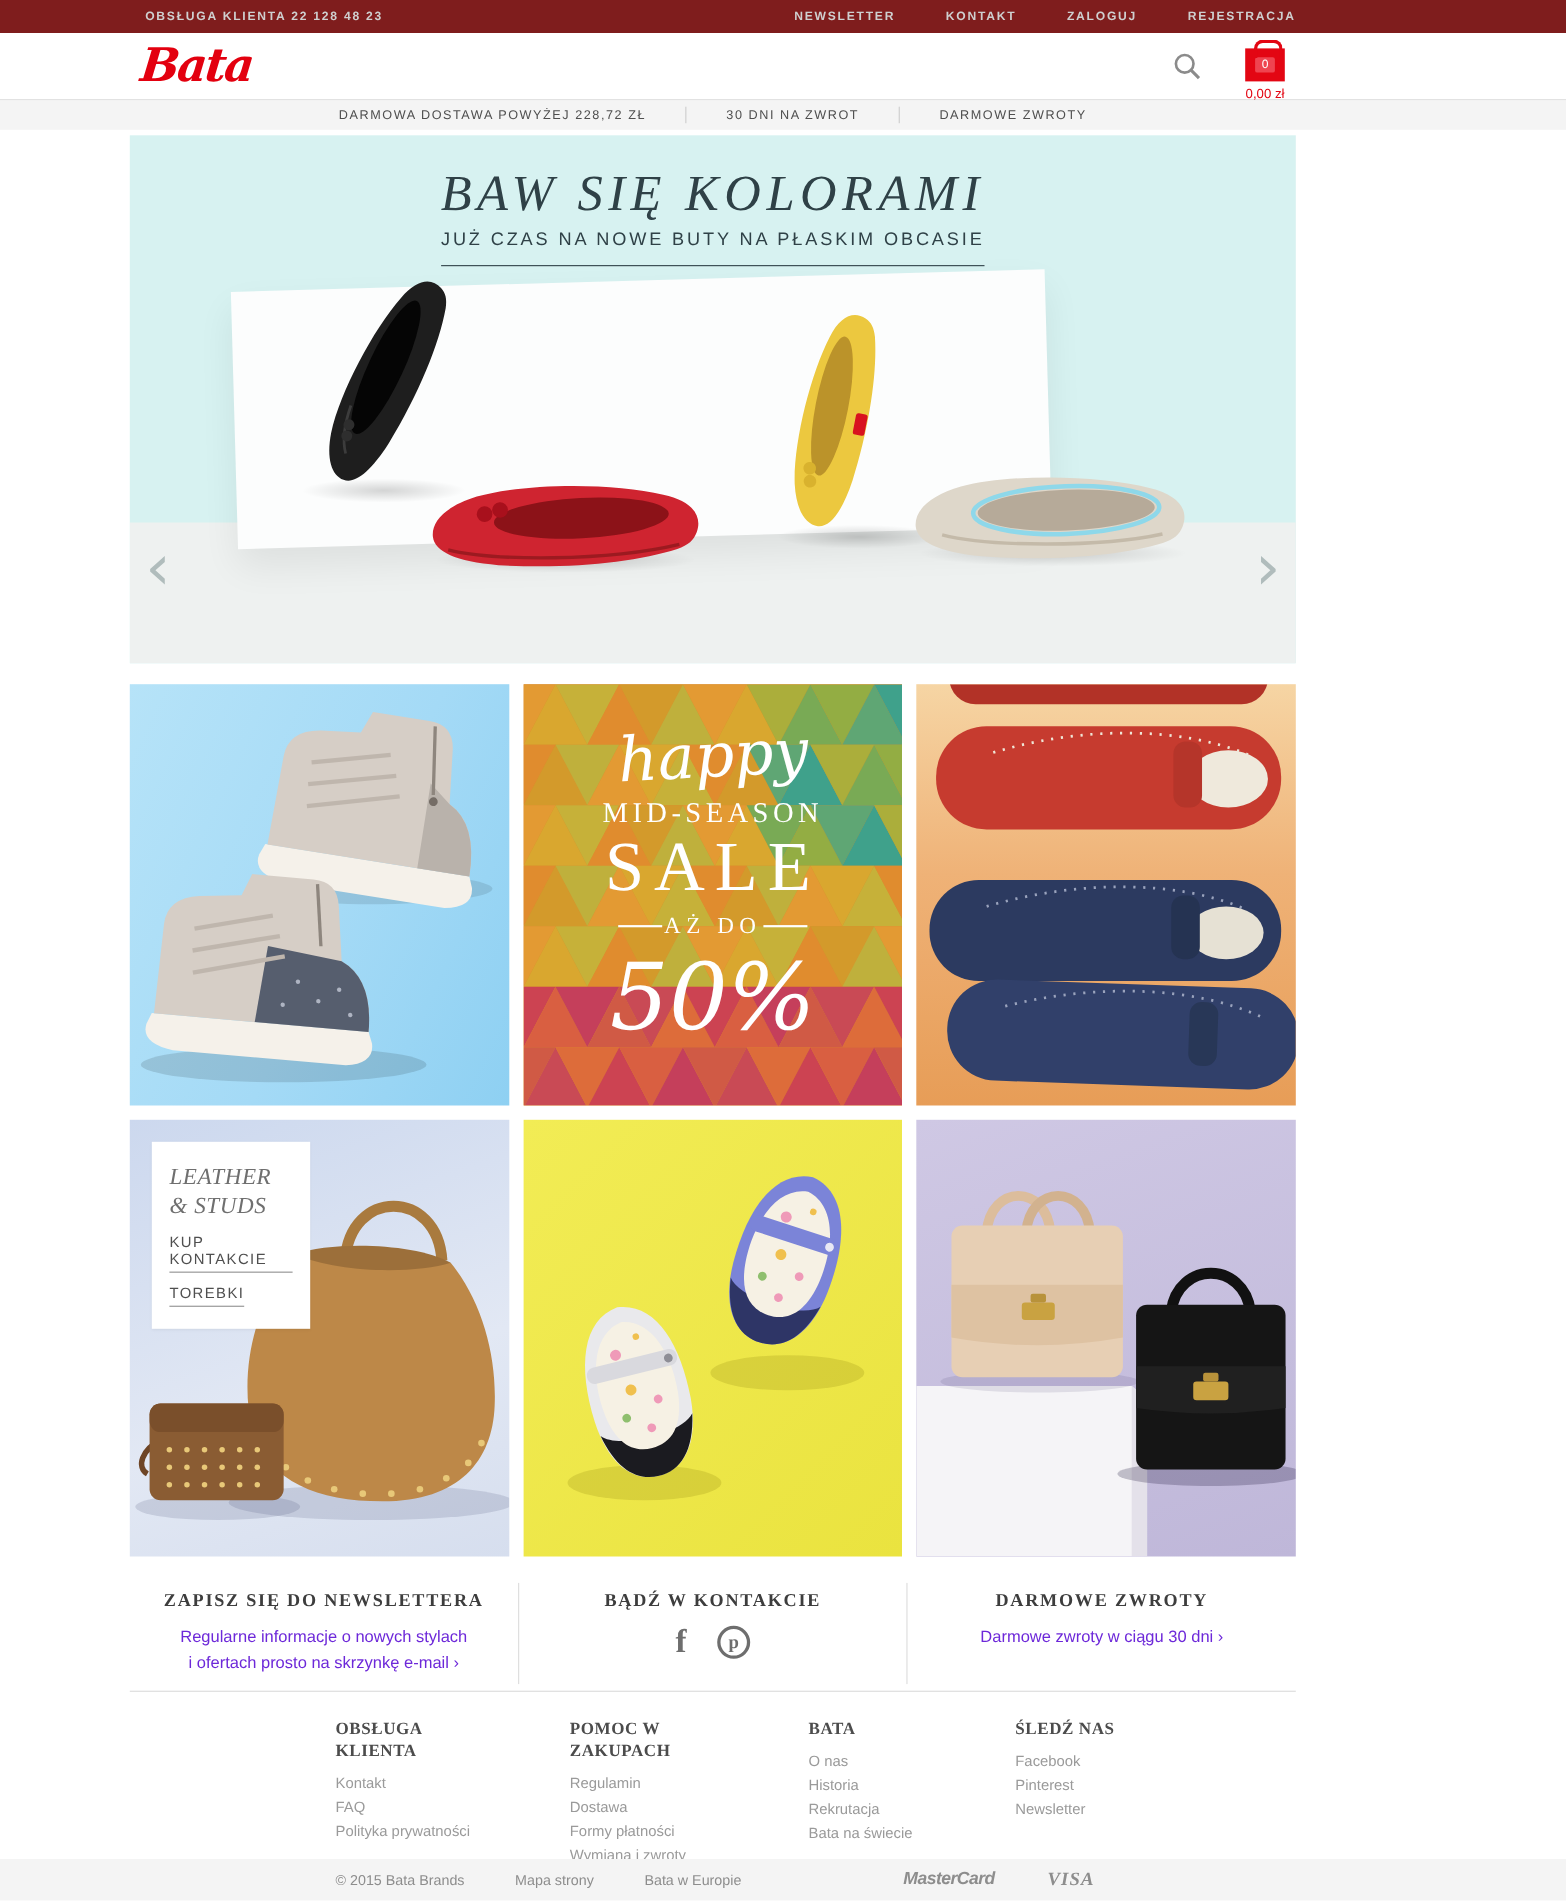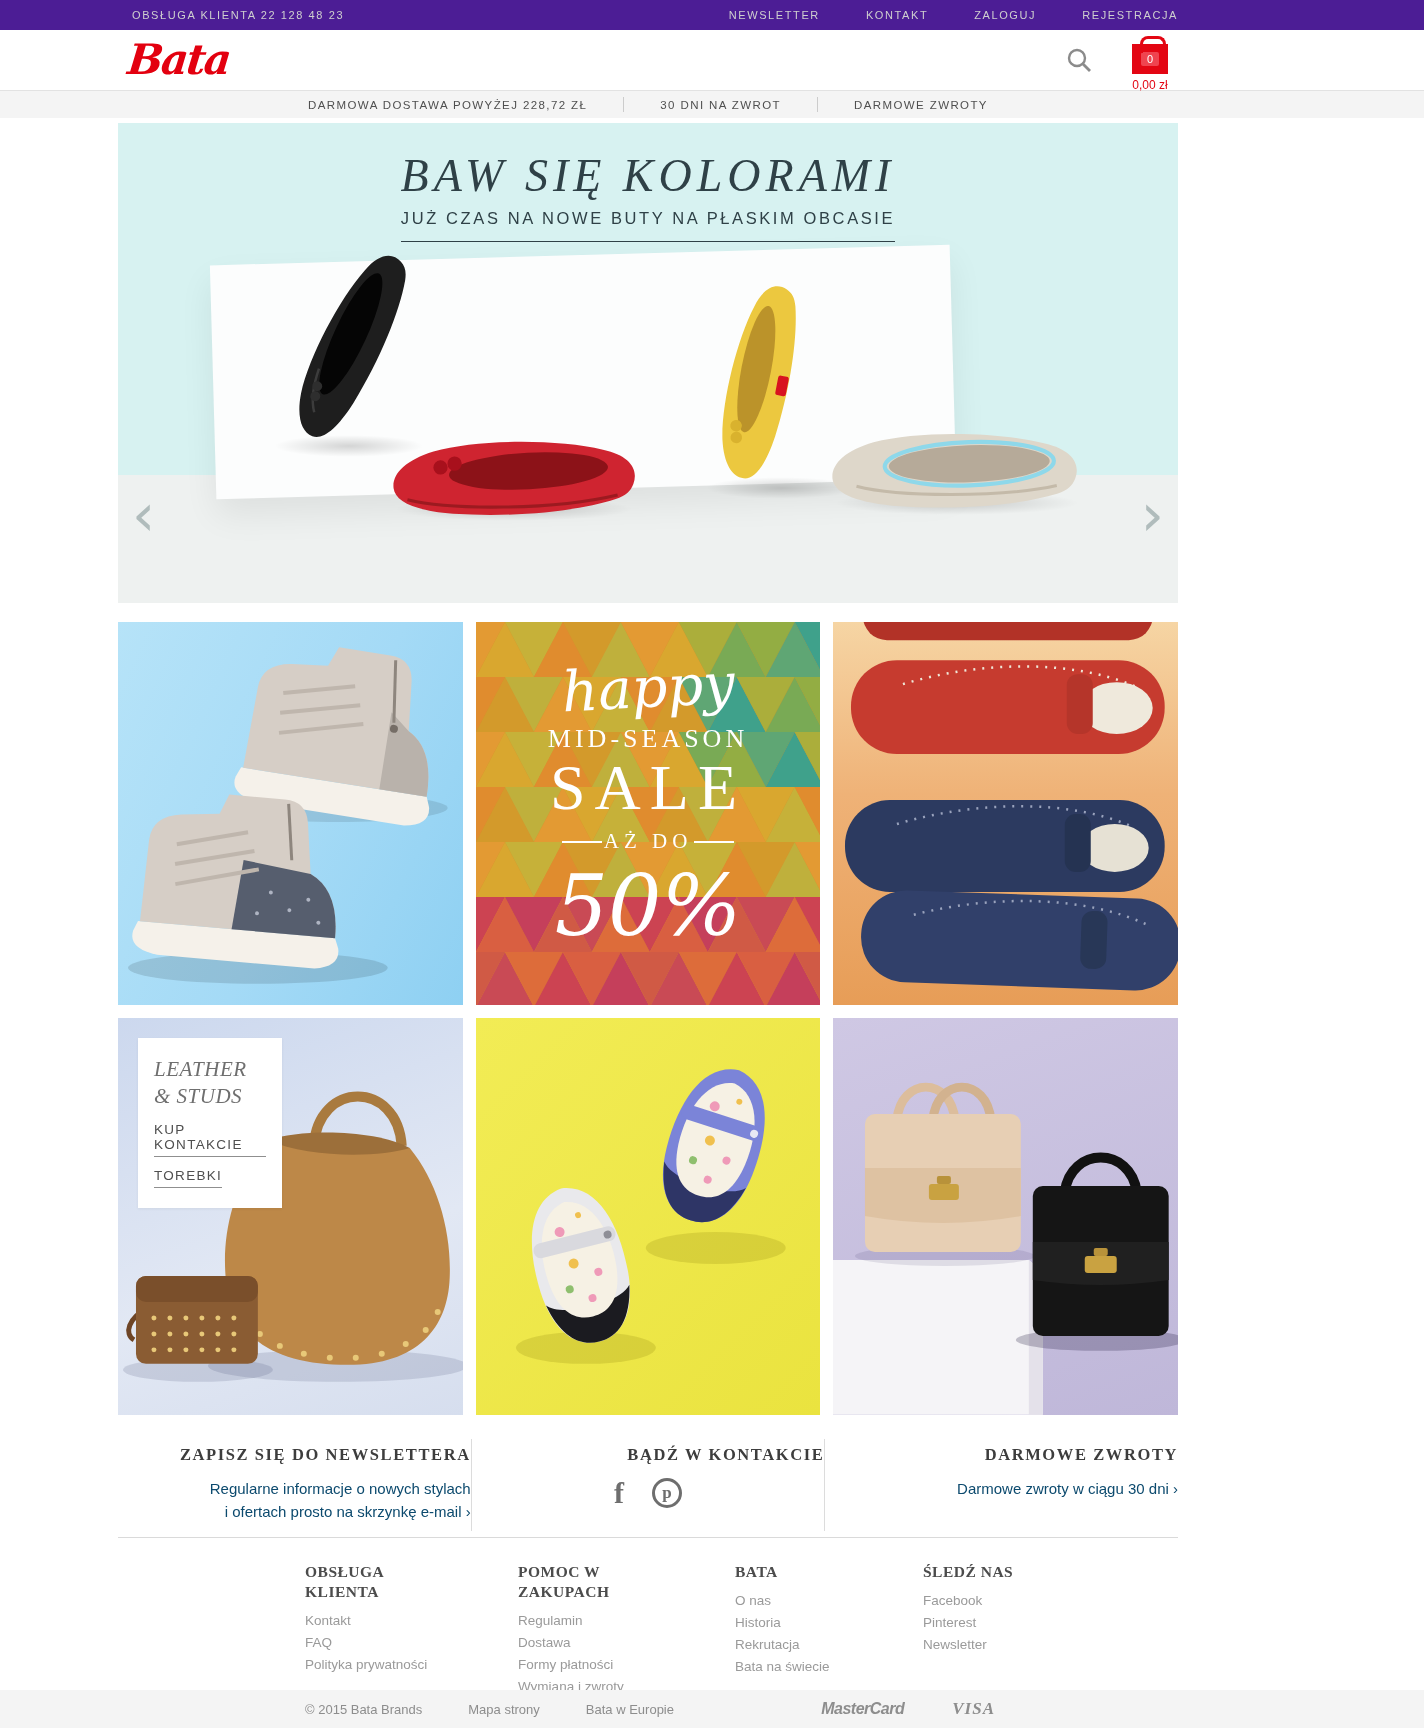--- a/index.html
+++ b/index.html
@@ -1,20 +1,20 @@
 <!DOCTYPE html>
 <html lang="pl"><head>
 <meta charset="utf-8">
 <style>
   * { margin:0; padding:0; box-sizing:border-box; }
   body { background:#ffffff; font-family:"Liberation Sans", sans-serif; }
   .page { position:relative; width:1424px; height:1728px; background:#fff; overflow:hidden; }
 
   
-  .topbar { height:30px; background:#4c1d95; }
+  .topbar { height:30px; background:#7f1d1d;font-weight:bold; }
   .topbar-inner { width:1060px; margin-left:118px; height:100%; display:flex; justify-content:space-between; align-items:center; }
   .topbar-phone { font-size:11px; letter-spacing:1.6px; color:#cfcfcf; padding-left:14px; }
   .topbar-links { display:flex; gap:46px; }
   .topbar-links a { font-size:11px; letter-spacing:1.6px; color:#cfcfcf; text-decoration:none; cursor:pointer; }
 
   
   .header { height:60px; background:#fff; }
   .header-inner { width:1060px; margin-left:118px; height:100%; display:flex; align-items:center; position:relative; }
   .logo { font-family:"DejaVu Serif", serif; font-style:italic; font-weight:bold; font-size:42px; color:#e3000f; letter-spacing:-2px; transform:skewX(-6deg); cursor:pointer; line-height:1; padding-left:10px; }
   .mainnav { display:flex; gap:48px; margin-left:80px; }
@@ -76,25 +76,25 @@
   .sale-azdo .dash { width:40px; height:2px; background:#fff; }
   .sale-50 { font-family:"DejaVu Serif", serif; font-style:italic; font-size:84px; line-height:1; margin-top:10px; }
 
   
   .label-box { position:absolute; top:20px; background:#ffffff; width:144px; padding:18px 16px 20px; box-shadow:0 1px 3px rgba(0,0,0,0.06); }
   .label-left { left:20px; } .label-right { right:20px; }
   .label-title { font-family:"Liberation Serif", serif; font-style:italic; font-size:21px; color:#6f6f6f; line-height:1.3; letter-spacing:0.5px; }
   .label-link { display:table; margin-top:11px; font-size:13.5px; letter-spacing:1.3px; color:#4f4f4f; border-bottom:1px solid #8f8f8f; padding-bottom:4px; }
 
   
-  .inforow { width:1060px; margin:24px 0 0 118px; display:flex; text-align:right; height:92px; }
+  .inforow { width:1060px; margin:24px 0 0 118px; display:flex; text-align:center; height:92px; }
   .infocol { flex:1; padding-top:6px; }
   .infocol + .infocol { border-left:1px solid #dcdcdc; }
   .infocol h3 { font-family:"Liberation Serif", serif; font-size:16.5px; letter-spacing:1.6px; color:#3d3d3d; font-weight:bold; margin-bottom:13px; }
-  .infocol p { font-size:15px; color:#0c4a6e; line-height:1.5; }
+  .infocol p { font-size:15px; color:#6d28d9; line-height:1.5; }
   .social-icons { display:flex; justify-content:center; gap:28px; margin-top:12px; align-items:center; }
   .fb-icon { font-family:"Liberation Serif", serif; font-weight:bold; font-size:30px; color:#6e6e6e; line-height:30px; cursor:pointer; }
   .pin-icon { width:30px; height:30px; border:3px solid #6e6e6e; border-radius:50%; color:#6e6e6e; font-family:"Liberation Serif", serif; font-weight:bold; font-size:17px; display:flex; align-items:center; justify-content:center; cursor:pointer; }
 
   .footrule { width:1060px; margin:6px 0 0 118px; border:none; border-top:1px solid #dadada; }
 
   
   .footcols { margin:24px 0 0 305px; display:grid; grid-template-columns:213px 217px 188px 200px; }
   .footcols h4 { font-family:"Liberation Serif", serif; font-size:15.5px; color:#4c4c4c; letter-spacing:0.5px; max-width:120px; line-height:1.3; margin-bottom:8px; }
   .footcols a { display:block; font-size:13.5px; color:#9a9a9a; text-decoration:none; line-height:22px; cursor:pointer; }

